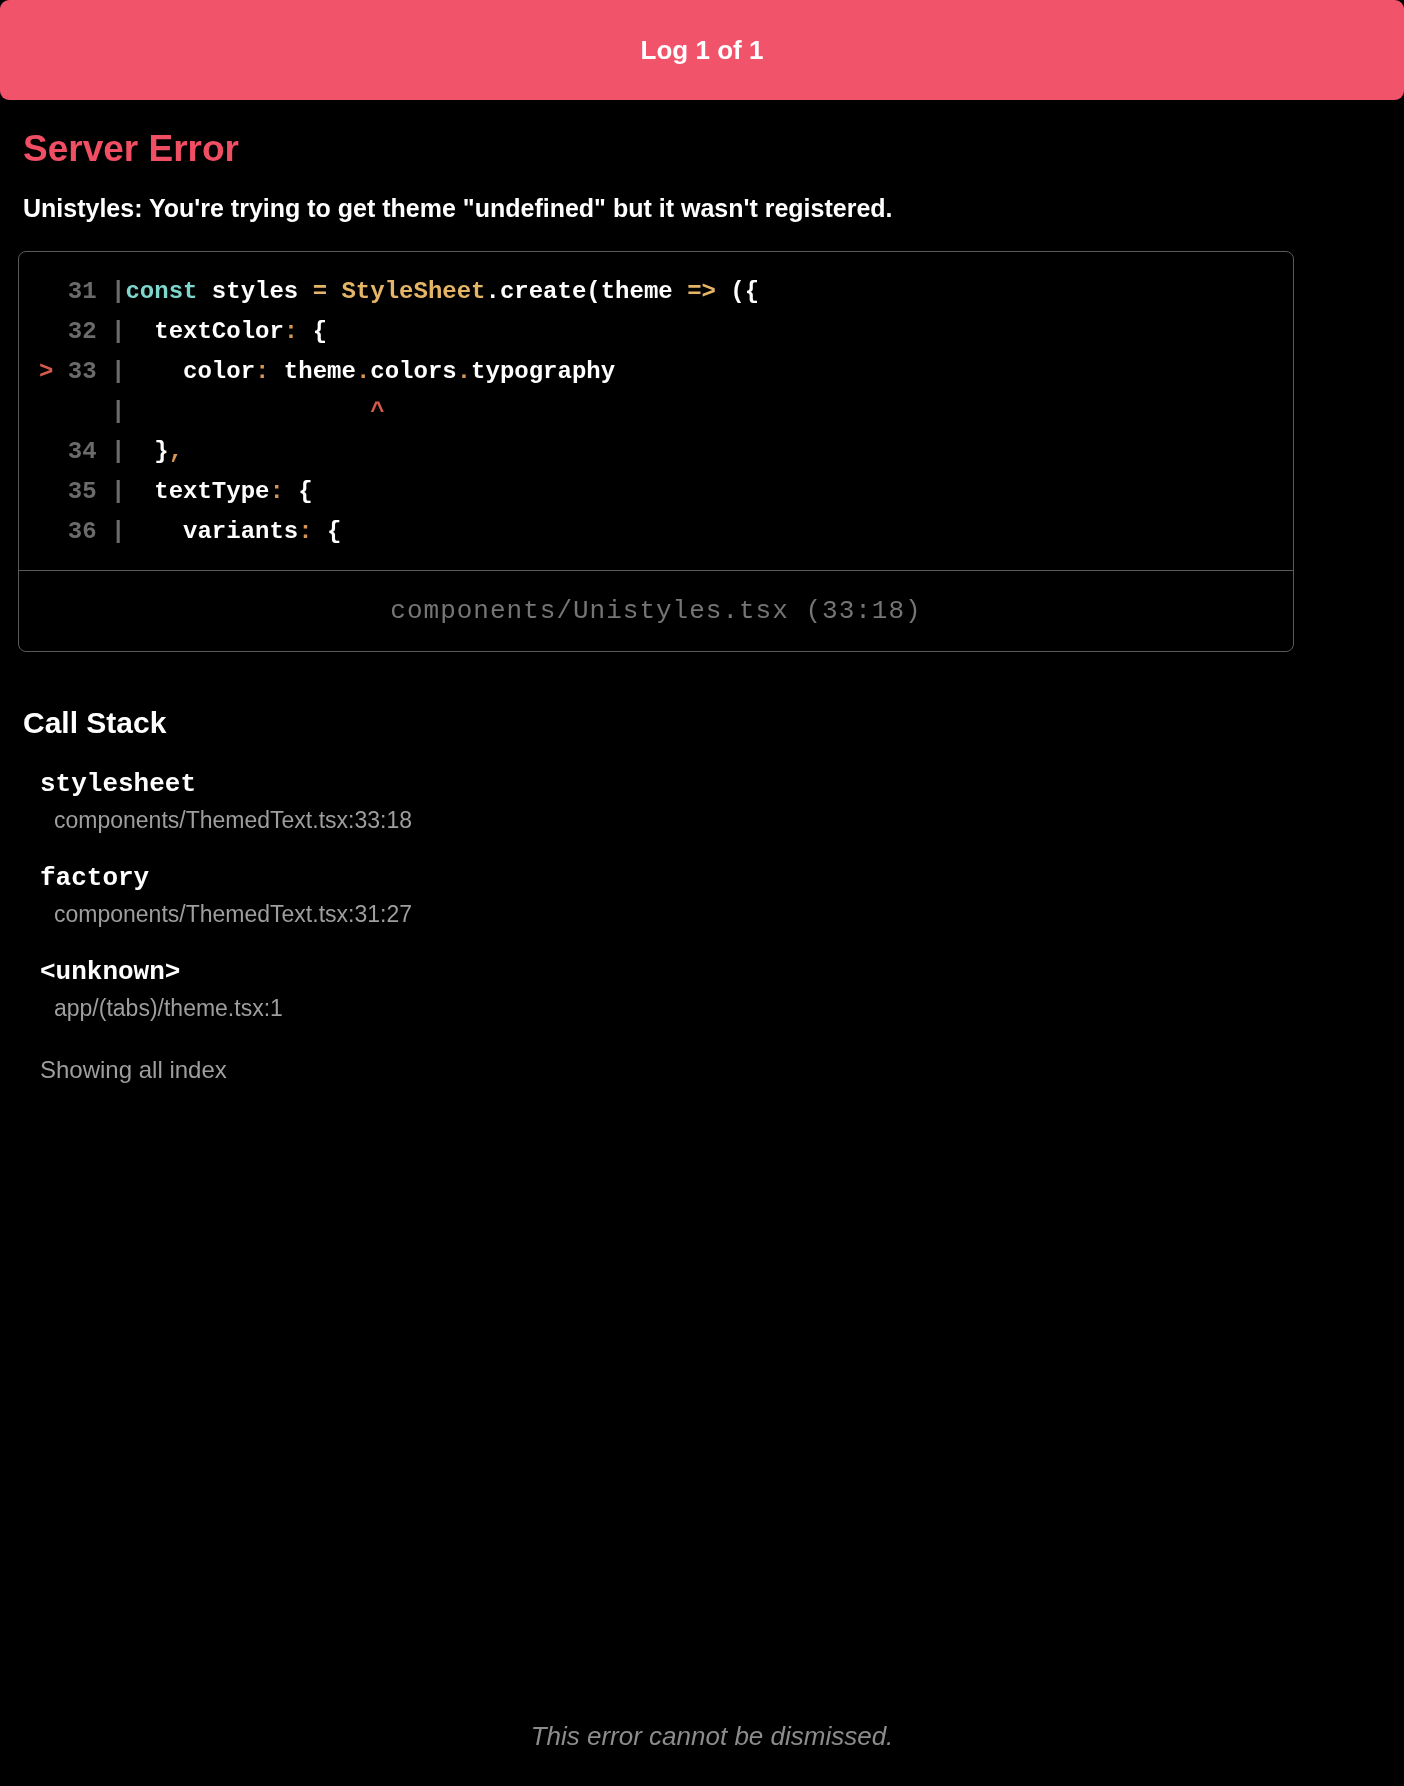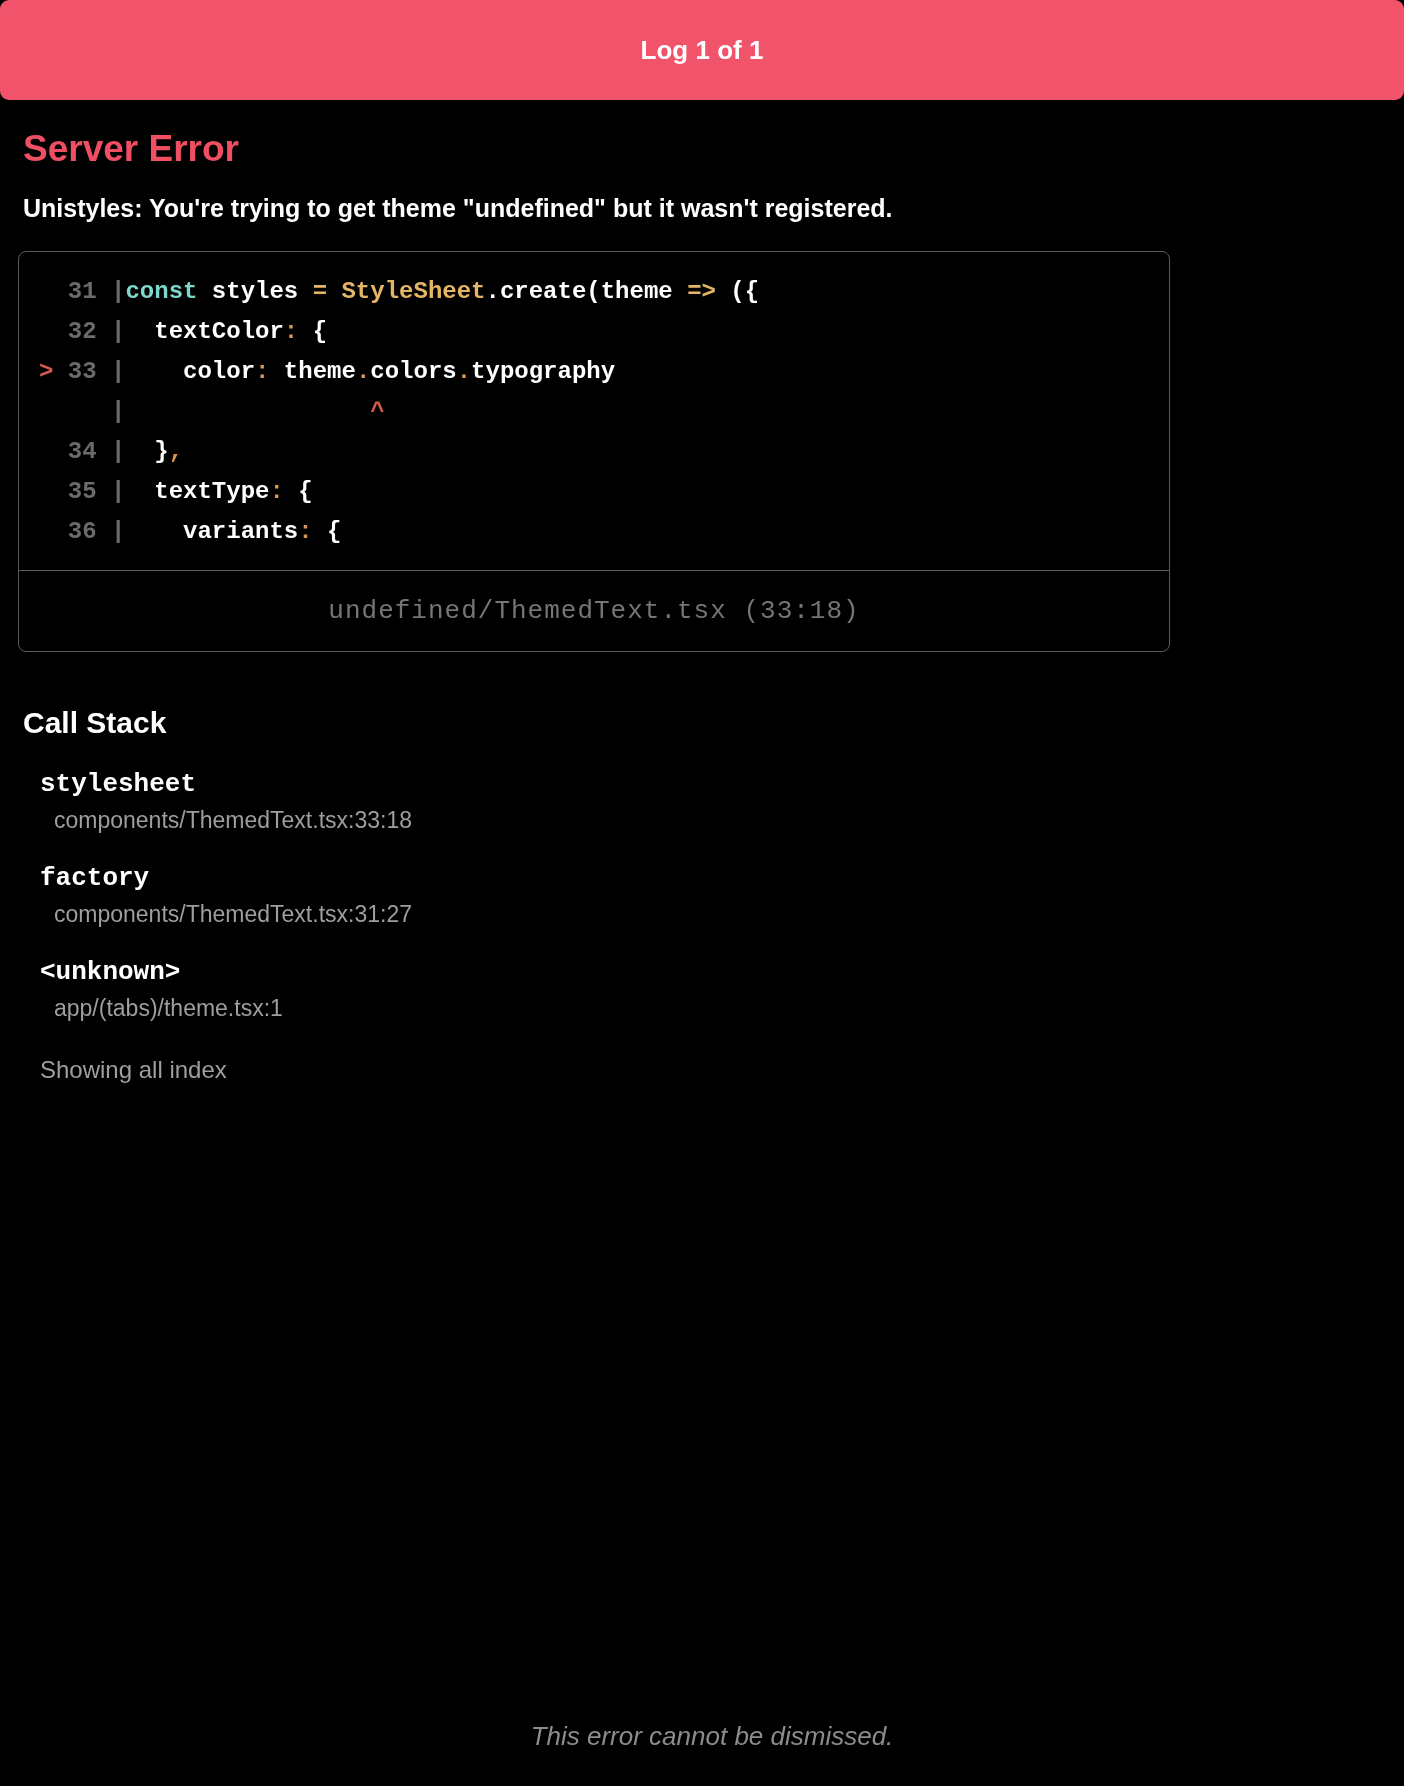--- a/index.html
+++ b/index.html
@@ -51,21 +51,21 @@
     font-size: 30px;
     font-weight: 700;
     color: #ffffff;
     line-height: 1.0;
   }
 
   .code-box {
     margin-top: 28px;
     border: 1px solid var(--border, #5A5A5A);
     border-radius: 8px;
-    width: 1152px;
+    width: 1276px;
     background: #000000;
   }
   .code-pre {
     margin: 0;
     padding: 20px 0 18px 20px;
     font-family: "Liberation Mono", monospace;
     font-size: 24px;
     font-weight: 700;
     line-height: 40px;
   }
@@ -127,21 +127,21 @@
   <main class="content">
 
     <h1 class="error-title">Server Error</h1>
 
     <p class="error-message">Unistyles: You're trying to get theme "undefined" but it wasn't registered.</p>
 
 
     <section class="code-box">
       <pre class="code-pre" id="code-pre"><div class="code-line"><span style="color: rgb(107, 107, 107);">  31 |</span><span style="color: rgb(126, 215, 205);">const</span><span style="color: rgb(255, 255, 255);"> styles </span><span style="color: rgb(229, 181, 103);">=</span><span style="color: rgb(255, 255, 255);"> </span><span style="color: rgb(229, 181, 103);">StyleSheet</span><span style="color: rgb(255, 255, 255);">.create(theme </span><span style="color: rgb(229, 181, 103);">=&gt;</span><span style="color: rgb(255, 255, 255);"> ({</span></div><div class="code-line"><span style="color: rgb(107, 107, 107);">  32 |</span><span style="color: rgb(255, 255, 255);">  textColor</span><span style="color: rgb(216, 150, 86);">:</span><span style="color: rgb(255, 255, 255);"> {</span></div><div class="code-line"><span style="color: rgb(214, 90, 75);">&gt; </span><span style="color: rgb(107, 107, 107);">33 |</span><span style="color: rgb(255, 255, 255);">    color</span><span style="color: rgb(216, 150, 86);">:</span><span style="color: rgb(255, 255, 255);"> theme</span><span style="color: rgb(216, 150, 86);">.</span><span style="color: rgb(255, 255, 255);">colors</span><span style="color: rgb(216, 150, 86);">.</span><span style="color: rgb(255, 255, 255);">typography</span></div><div class="code-line"><span style="color: rgb(107, 107, 107);">     |</span><span style="color: rgb(255, 255, 255);">                 </span><span style="color: rgb(214, 90, 75);">^</span></div><div class="code-line"><span style="color: rgb(107, 107, 107);">  34 |</span><span style="color: rgb(255, 255, 255);">  }</span><span style="color: rgb(216, 150, 86);">,</span></div><div class="code-line"><span style="color: rgb(107, 107, 107);">  35 |</span><span style="color: rgb(255, 255, 255);">  textType</span><span style="color: rgb(216, 150, 86);">:</span><span style="color: rgb(255, 255, 255);"> {</span></div><div class="code-line"><span style="color: rgb(107, 107, 107);">  36 |</span><span style="color: rgb(255, 255, 255);">    variants</span><span style="color: rgb(216, 150, 86);">:</span><span style="color: rgb(255, 255, 255);"> {</span></div></pre>
       <div class="code-footer">
-        <span>undefined/ThemedText.tsx (33:18)</span>
+        <span>components/Unistyles.tsx (33:18)</span>
       </div>
     </section>
 
     <h2 class="section-heading callstack-heading">Call Stack</h2>
 
     <div id="frames" class="frames">
         <div class="frame">
           <div class="frame-name">stylesheet</div>
           <div class="frame-location">components/ThemedText.tsx:33:18</div>
         </div>

